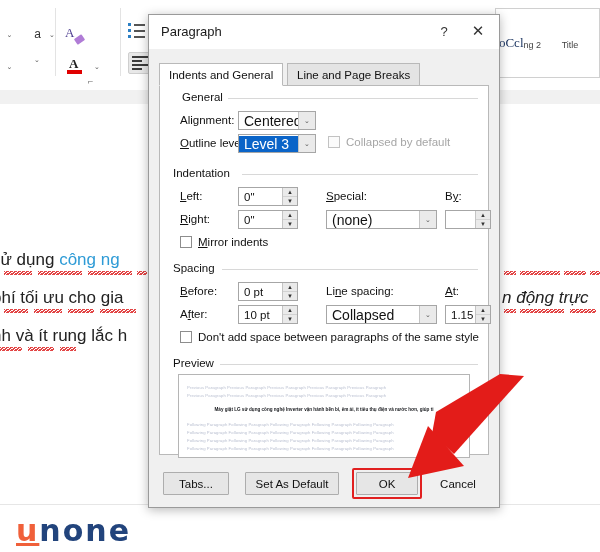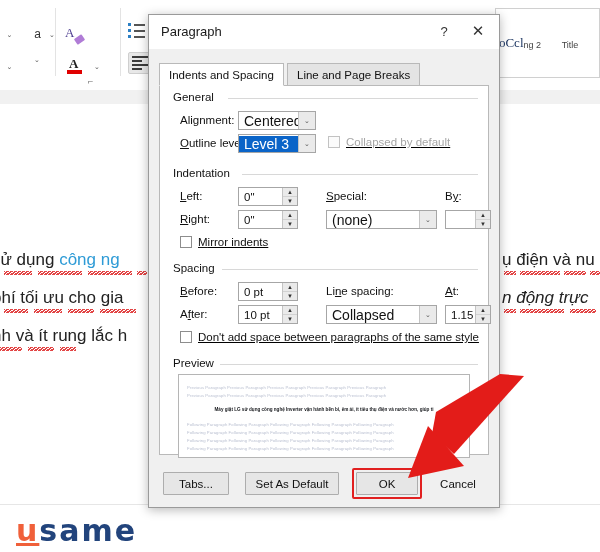--- a/index.html
+++ b/index.html
@@ -169,21 +169,21 @@
     width:15px;height:100%;display:flex;flex-direction:column;
     border-left:1px solid #c4c4c4;box-sizing:border-box;
   }
   .spin .btns span{
     flex:1;background:#eaeaea;display:flex;align-items:center;justify-content:center;
     font-size:6px;color:#333;line-height:1;
   }
   .spin .btns span:first-child{border-bottom:1px solid #d2d2d2;}
 
   
-  .cbx{position:absolute;display:flex;align-items:flex-start;gap:6px;text-decoration:underline;}
+  .cbx{position:absolute;display:flex;align-items:flex-start;gap:6px;}
   .cbx .box{
     width:12px;height:12px;border:1px solid #8d8d8d;background:#fff;box-sizing:border-box;
   }
   .cbx .box.dim{border-color:#c2c2c2;background:#fbfbfb;}
   .cbx .lbl{font-size:11.5px;color:#111;white-space:nowrap;}
   .cbx .lbl.dim{color:#a6a6a6;}
 
   
   .prev-box{
     position:absolute;border:1px solid #b5b5b5;background:#fff;box-sizing:border-box;
@@ -355,65 +355,62 @@
     <div class="squig" style="left:68px;top:205px;width:26px;"></div>
     <div class="squig" style="left:100px;top:205px;width:36px;"></div>
 
     <div class="doc-line" style="left:-8px;top:222px;">
       <span>nh và ít rung lắc h</span>
     </div>
     <div class="squig" style="left:0px;top:243px;width:22px;"></div>
     <div class="squig" style="left:28px;top:243px;width:26px;"></div>
     <div class="squig" style="left:60px;top:243px;width:16px;"></div>
 
-    <div class="doc-line" style="left:502px;top:146px;">
-      <span>ụ điện và nu</span>
-    </div>
     <div class="squig" style="left:504px;top:167px;width:12px;"></div>
     <div class="squig" style="left:520px;top:167px;width:40px;"></div>
     <div class="squig" style="left:564px;top:167px;width:22px;"></div>
     <div class="squig" style="left:590px;top:167px;width:10px;"></div>
 
     <div class="doc-line" style="left:502px;top:184px;font-style:italic;">
       <span>n động trực</span>
     </div>
     <div class="squig" style="left:504px;top:205px;width:12px;"></div>
     <div class="squig" style="left:520px;top:205px;width:44px;"></div>
     <div class="squig" style="left:570px;top:205px;width:26px;"></div>
   </div>
 </div>
 
 <div class="footer">
   <div class="logo">
-    <span class="u">u</span><span class="rest">same</span>
+    <span class="u">u</span><span class="rest">none</span>
   </div>
 </div>
 
 <div class="dialog">
 
   <div class="dlg-title">
     <span class="txt">Paragraph</span>
     <span class="ttl-btn help">?</span>
     <span class="ttl-btn close">✕</span>
   </div>
 
   <div class="dlg-body">
 
     <div class="tabs">
       <div class="tab active" style="left:0;">
-        <span>Indents and Spacing</span>
+        <span>Indents and General</span>
       </div>
       <div class="tab" style="left:128px;">
         <span>Line and Page Breaks</span>
       </div>
     </div>
 
     <div class="tabpane">
 
-      <span class="grp-label" style="left:10px;top:5px;">General</span>
+      <span class="grp-label" style="left:19px;top:5px;">General</span>
       <div class="grp-rule" style="left:68px;top:12px;right:10px;"></div>
 
       <span class="fld-label" style="left:20px;top:28px;">Alignment:</span>
       <div class="combo" style="left:78px;top:25px;width:78px;">
         <span class="val">Centered</span>
         <span class="arw">⌄</span>
       </div>
 
       <span class="fld-label" style="left:20px;top:51px;"><span class="u">O</span>utline level:</span>
       <div class="combo" style="left:78px;top:48px;width:78px;">

